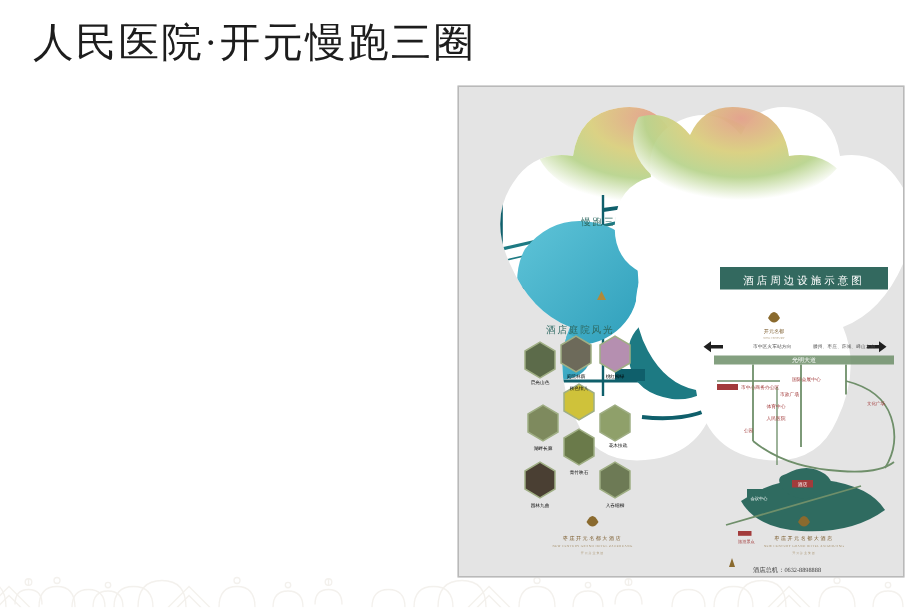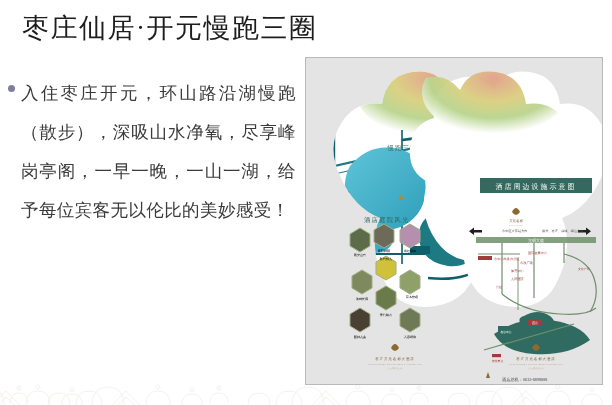--- a/index.html
+++ b/index.html
@@ -80,26 +80,22 @@
         <circle cx="158" cy="24" r="2"></circle>
         <path d="M182 42 q0 -11 10 -11 q10 0 10 11"></path>
         <circle cx="192" cy="27" r="1.8"></circle>
       </g>
       <use href="#wm" x="200"></use>
       <use href="#wm" x="400"></use>
       <use href="#wm" x="-120"></use>
     </g>
   </svg>
 
-  <div id="title">枣庄仙居·开元慢跑三圈</div>
-
-  <div id="body-block">
-    <span class="bullet"></span>
-    <div id="body-text">入住枣庄开元，环山路沿湖慢跑（散步），深吸山水净氧，尽享峰岗亭阁，一早一晚，一山一湖，给予每位宾客无以伦比的美妙感受！</div>
-  </div>
+  <div id="title">人民医院·开元慢跑三圈</div>
+
 
   <div id="picture-panel">
 
     <svg viewBox="0 0 296 326" width="296" height="326">
       <defs>
         <radialGradient id="gTop" cx="50%" cy="35%" r="62%">
           <stop offset="0%" stop-color="#e3a08a"></stop>
           <stop offset="42%" stop-color="#d9cf7e"></stop>
           <stop offset="72%" stop-color="#b9d48e"></stop>
           <stop offset="100%" stop-color="#ffffff"></stop>

